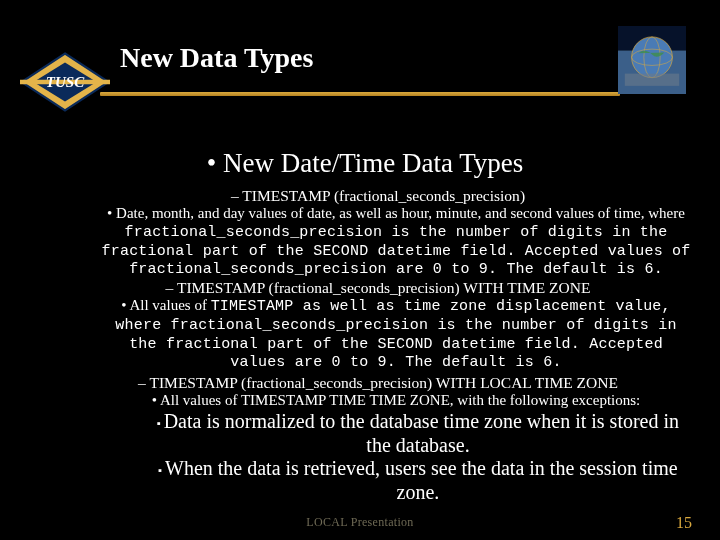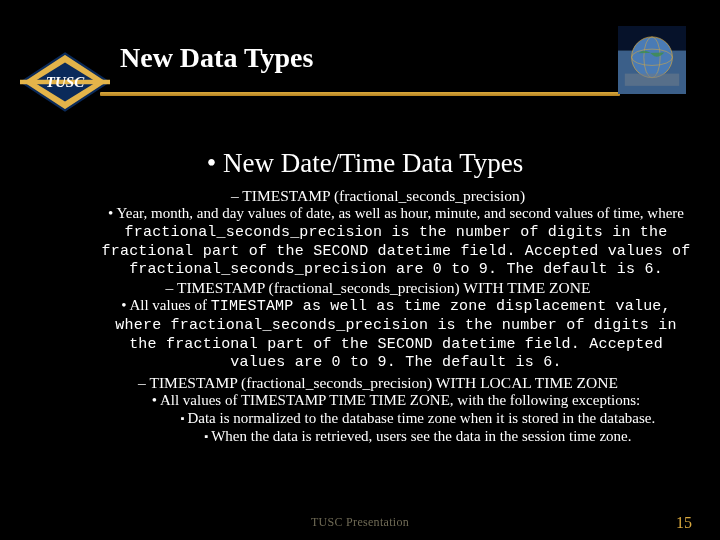--- a/index.html
+++ b/index.html
@@ -55,21 +55,21 @@
     color: #ffffff;
     margin-bottom: 8px;
   }
   .bullet-dot::before {
     content: "• ";
   }
   .lvl1 { margin-left: 26px; font-size: 15.5px; line-height: 1.18; margin-top: 4px; }
   .lvl1::before { content: "– "; }
   .lvl2 { margin-left: 62px; font-size: 15px; line-height: 1.18; }
   .lvl2::before { content: "• "; }
-  .lvl3 { margin-left: 106px; font-size: 15px; line-height: 1.18; }
+  .lvl3 { margin-left: 106px; font-size: 20px; line-height: 1.18; }
   .sq::before { content: "▪ "; font-size: 11px; position: relative; top: -1px; }
   .ital { }
   .mono { font-family: Liberation Mono, monospace; letter-spacing: 0.2px; }
   .pagenum {
     position: absolute;
     bottom: 8px;
     right: 28px;
     color: #d9a83e;
     font-size: 16px;
   }
@@ -107,32 +107,32 @@
   <rect x="10" y="70" width="80" height="18" fill="#6b7a8b" opacity="0.6"></rect>
 </svg>
 
 <div class="content">
   <div class="h2 bullet-dot">New Date/Time Data Types</div>
 
   <div class="lvl1">
     <span>TIMESTAMP (</span><span class="ital">fractional_seconds_precision</span><span>)</span>
   </div>
   <div class="lvl2">
-    <span>Year, month, and day values of date, as well as hour, minute, and second values of time, where </span><span class="mono">fractional_seconds_precision is the number of digits in the fractional part of the SECOND datetime field. Accepted values of fractional_seconds_precision are 0 to 9. The default is 6.</span>
+    <span>Date, month, and day values of date, as well as hour, minute, and second values of time, where </span><span class="mono">fractional_seconds_precision is the number of digits in the fractional part of the SECOND datetime field. Accepted values of fractional_seconds_precision are 0 to 9. The default is 6.</span>
   </div>
 
   <div class="lvl1" style="margin-top:0">
     <span>TIMESTAMP (</span><span class="ital">fractional_seconds_precision</span><span>) WITH TIME ZONE</span>
   </div>
   <div class="lvl2">
     <span>All values of </span><span class="mono">TIMESTAMP as well as time zone displacement value, where fractional_seconds_precision is the number of digits in the fractional part of the SECOND datetime field. Accepted values are 0 to 9. The default is 6.</span>
   </div>
 
   <div class="lvl1" style="margin-top:2px">
     <span>TIMESTAMP (</span><span class="ital">fractional_seconds_precision</span><span>) WITH LOCAL TIME ZONE</span>
   </div>
   <div class="lvl2">All values of TIMESTAMP TIME TIME ZONE, with the following exceptions:</div>
   <div class="lvl3 sq">Data is normalized to the database time zone when it is stored in the database.</div>
   <div class="lvl3 sq">When the data is retrieved, users see the data in the session time zone.</div>
 </div>
 
-<div class="footer-center">TUSC Presentation</div>
+<div class="footer-center">LOCAL Presentation</div>
 <div class="pagenum">15</div>
 
 </body></html>

